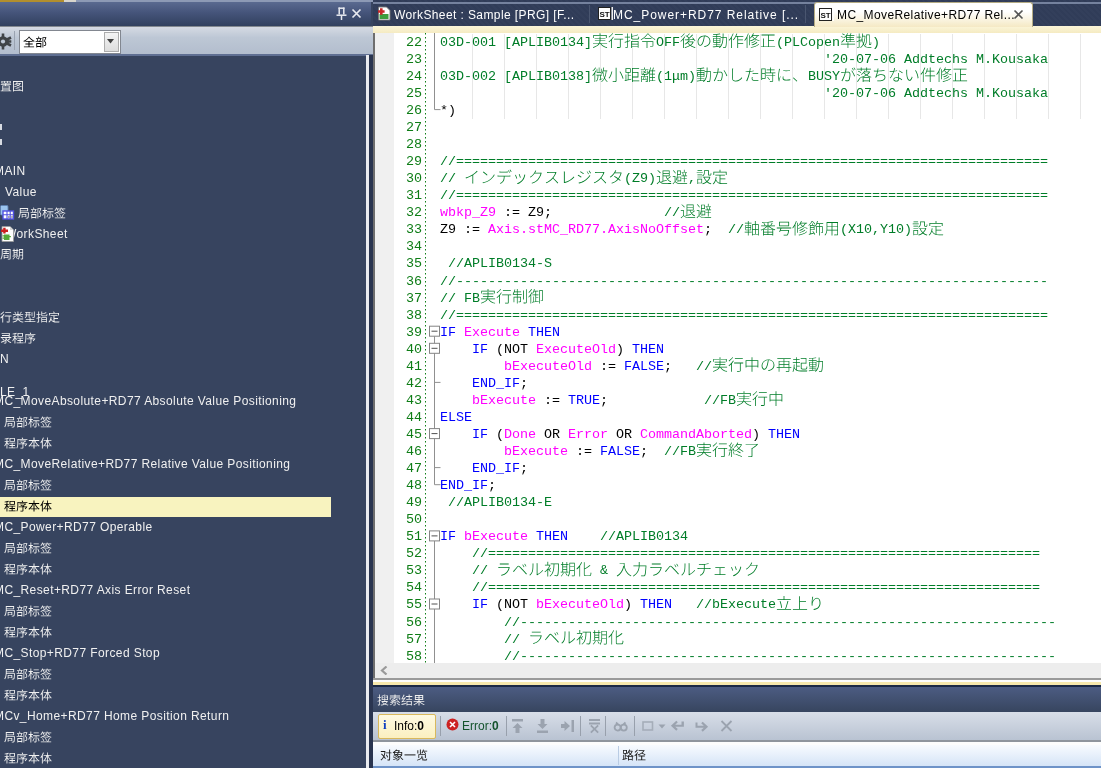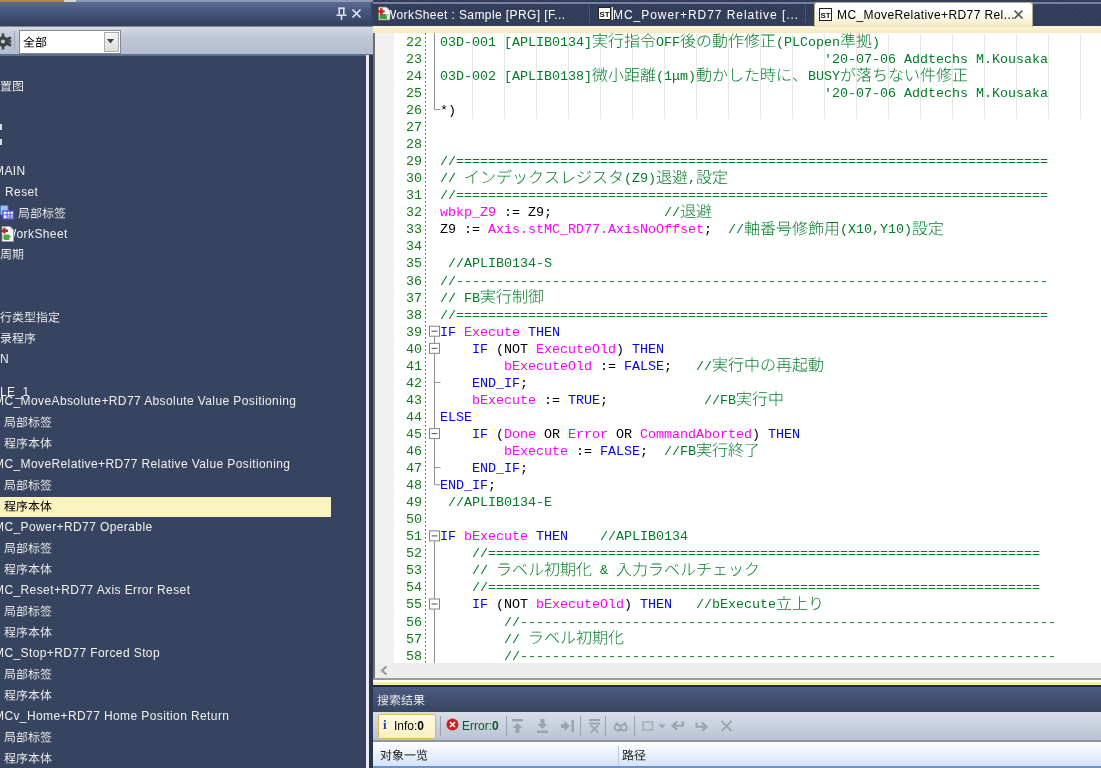--- a/index.html
+++ b/index.html
@@ -51,21 +51,21 @@
       <path d="M0 0h7l-3.5 4.5z" fill="#404040"></path>
     </svg>
   <div class="abs" style="left:366px;top:55px;width:3px;height:713px;background:#E9EBEF"></div>
   <div class="abs" style="left:369px;top:55px;width:4px;height:713px;background:#2A3550"></div>
   <div class="abs" style="left:0;top:124px;width:2px;height:6px;background:#D8DCE2"></div>
   <div class="abs" style="left:0;top:139px;width:2px;height:6px;background:#D8DCE2"></div>
 
   <div class="abs" style="left:0;top:497px;width:331px;height:20px;background:#F8F3BF"></div>
 
   <div class="tr" style="left:-6px;top:163px">MAIN</div>
-    <div class="tr" style="left:5px;top:184px">Reset</div>
+    <div class="tr" style="left:5px;top:184px">Value</div>
     <div class="tr" style="left:5px;top:226px">WorkSheet</div>
     <div class="tr" style="left:0px;top:351px">N</div>
     <div class="tr" style="left:0px;top:384px">LE_1</div>
     <div class="tr" style="left:-6px;top:393px">MC_MoveAbsolute+RD77 Absolute Value Positioning</div>
     <div class="tr" style="left:-6px;top:456px">MC_MoveRelative+RD77 Relative Value Positioning</div>
     <div class="tr" style="left:-6px;top:519px">MC_Power+RD77 Operable</div>
     <div class="tr" style="left:-6px;top:582px">MC_Reset+RD77 Axis Error Reset</div>
     <div class="tr" style="left:-6px;top:645px">MC_Stop+RD77 Forced Stop</div>
     <div class="tr" style="left:-6px;top:708px">MCv_Home+RD77 Home Position Return</div>
 
@@ -87,21 +87,21 @@
 <div class="abs" style="left:373px;top:0;width:728px;height:26px;overflow:hidden;background:repeating-linear-gradient(45deg,#303C58 0 2px,#333F5B 2px 4px)">
   <div class="abs" style="left:0;top:2px;width:728px;height:2px;background:#75829E"></div>
   <div class="abs" style="left:216px;top:5px;width:1px;height:18px;background:#4A5670"></div>
   <div class="abs" style="left:432px;top:5px;width:1px;height:18px;background:#4A5670"></div>
 
   <svg class="abs" style="left:4px;top:6px" width="14" height="15">
       <path d="M1.5 1h8l3.5 3.5V14H1.5z" fill="#FFF" stroke="#777" stroke-width="0.9"></path>
       <rect x="2.5" y="8" width="9" height="5" fill="#3E9E3E"></rect>
       <path d="M3 2.2h2.6v2H7.6v2.6H5.6v2H3v-2H1v-2.6h2z" fill="#C82828"></path>
     </svg>
-  <div class="tabtxt" style="left:12px">WorkSheet : Sample [PRG] [F...</div>
+  <div class="tabtxt" style="left:21px">WorkSheet : Sample [PRG] [F...</div>
 
   <svg class="abs" style="left:225px;top:7px" width="15" height="13">
       <rect x="0.5" y="0.5" width="12" height="12" fill="#FFF" stroke="#222"></rect>
       <text x="6.5" y="9.5" font-size="8" font-weight="bold" text-anchor="middle" fill="#111" font-family="Liberation Sans">ST</text>
       <rect x="13.5" y="0" width="1.5" height="13" fill="#EEE"></rect>
     </svg>
   <div class="tabtxt" style="left:240px;letter-spacing:0.95px">MC_Power+RD77 Relative [...</div>
 </div>
 
 <div class="abs" style="left:373px;top:26px;width:728px;height:7px;background:linear-gradient(#FBF5D9,#F5EBC2)"></div>

